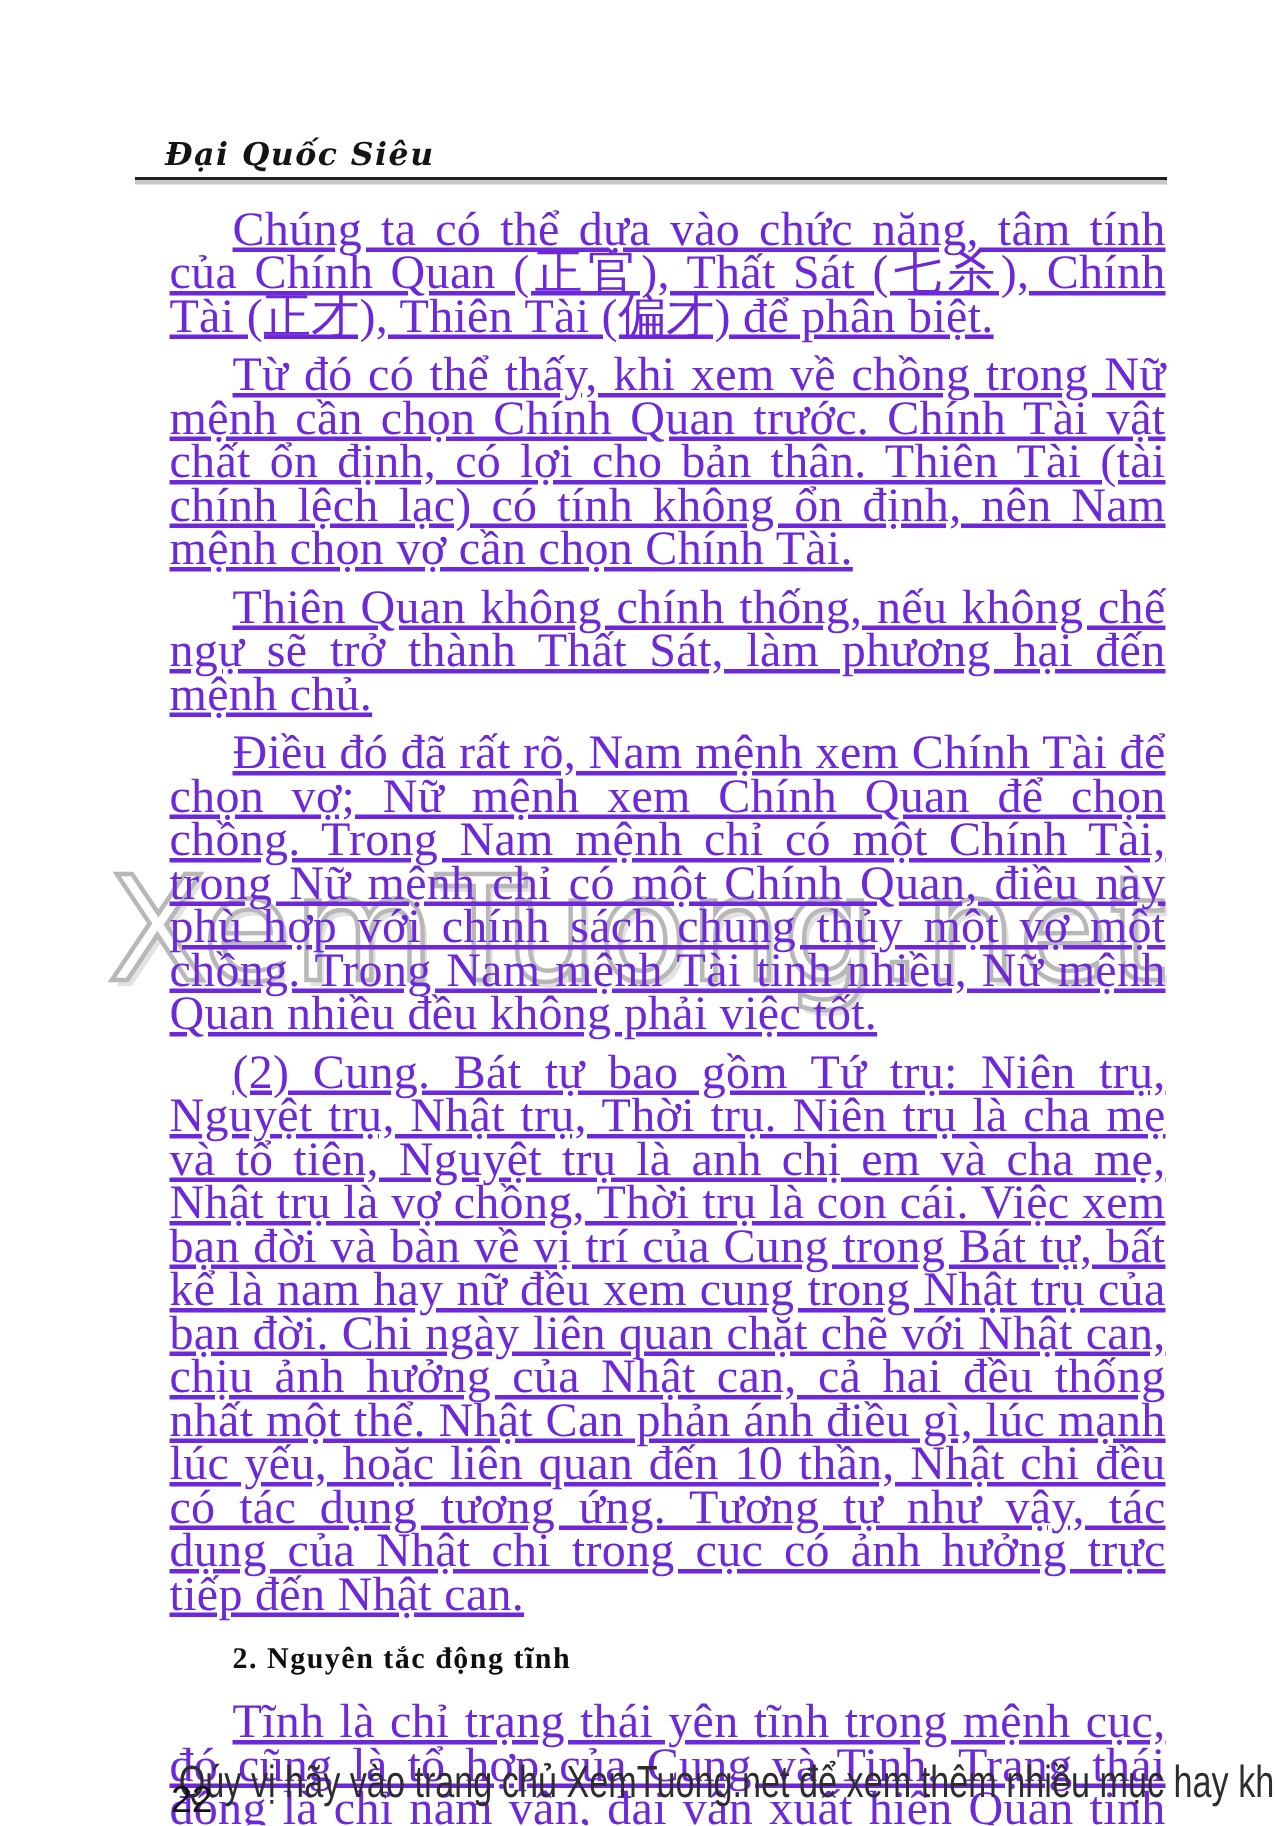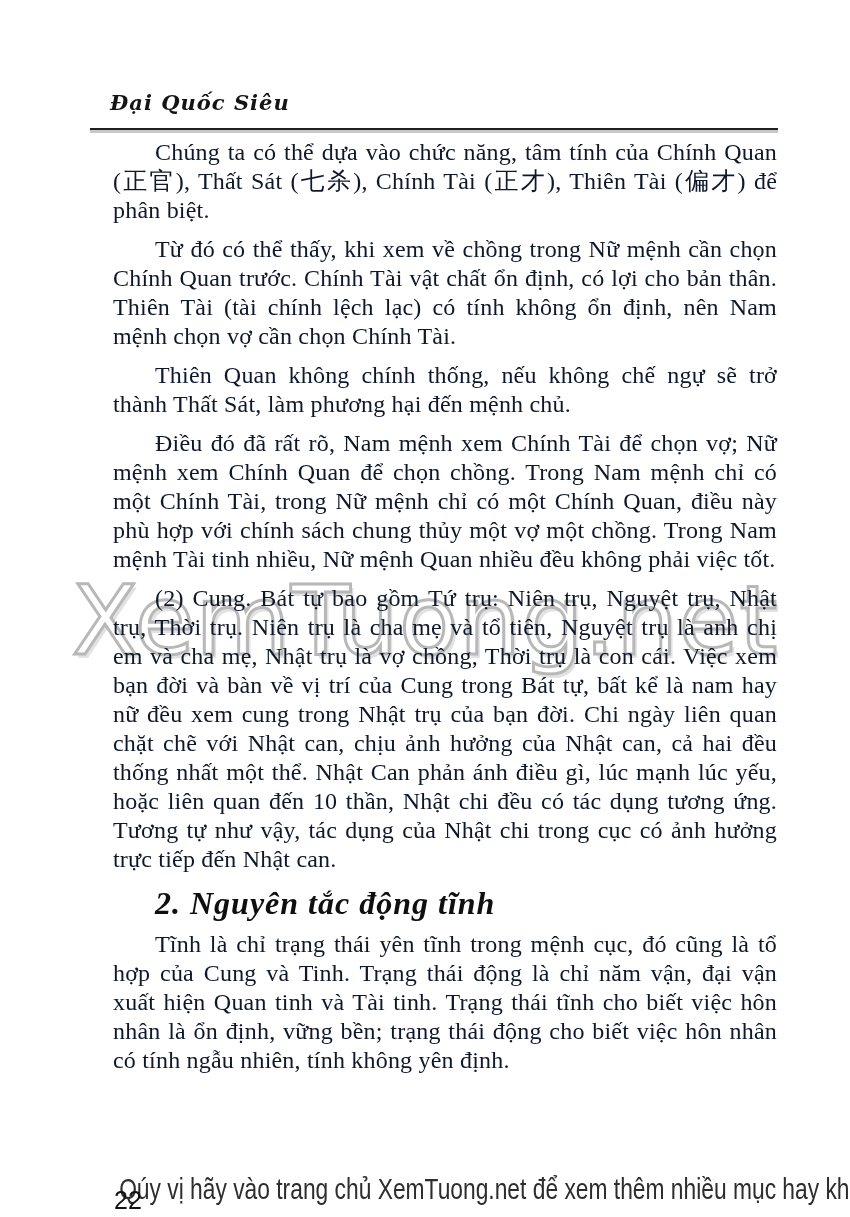--- a/index.html
+++ b/index.html
@@ -15,21 +15,21 @@
 
   
   .page-header {
     position: absolute;
     left: 90px;
     right: 72px;
     top: 90px;
     z-index: 2;
     border-bottom: 2px solid #1f1f1f;
     box-shadow: 0 3px 0 #c8c8c8;
-    padding-bottom: 13px;
+    padding-bottom: 3px;
   }
   .running-title {
     display: inline-block;
     padding-left: 20px;
     font-family: "DejaVu Serif", serif;
     font-style: italic;
     font-weight: bold;
     font-size: 21px;
     letter-spacing: 1px;
     color: #141414;
@@ -57,33 +57,33 @@
   
   .content {
     position: absolute;
     left: 113px;
     right: 73px;
     top: 138px;
     z-index: 2;
   }
   .body-par {
     margin: 0 0 10px 0;
-    font-size: 24px;
+    font-size: 32px;
     line-height: 29px;
-    color: #0f172a;
+    color: #6d28d9;
     text-align: justify;
     text-indent: 42px;
     letter-spacing: 0.2px;
+    text-decoration: underline;
   }
   .section-heading {
     margin: 14px 0 12px 0;
-    font-size: 32px;
+    font-size: 20px;
     line-height: 30px;
     font-weight: bold;
-    font-style: italic;
     color: #0f0f0f;
     text-indent: 42px;
     letter-spacing: 1px;
   }
   .closing-par { margin-bottom: 16px; }
 
   
   .page-footer {
     position: absolute;
     left: 0;

